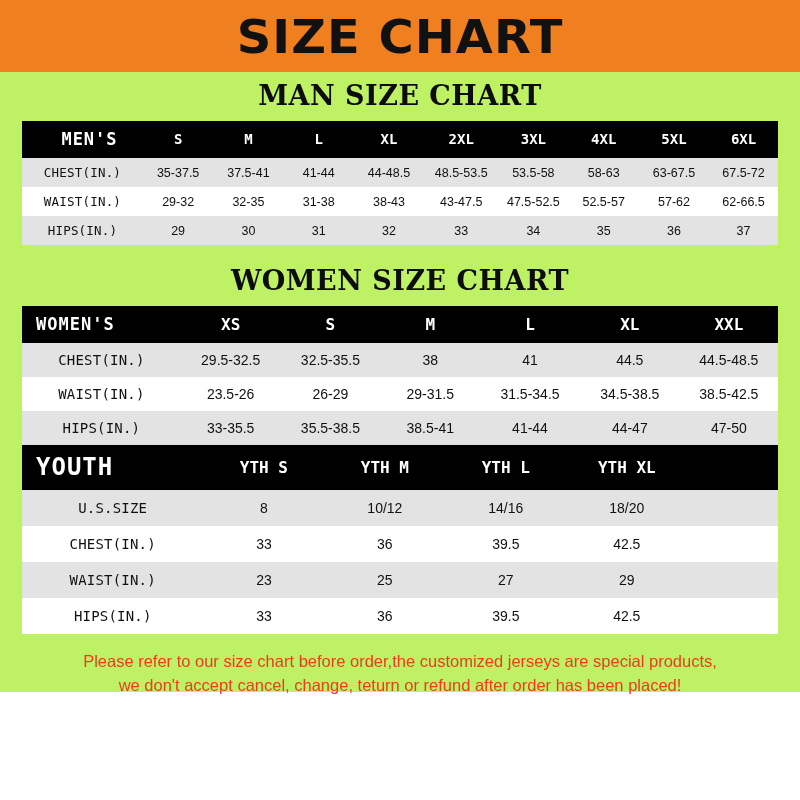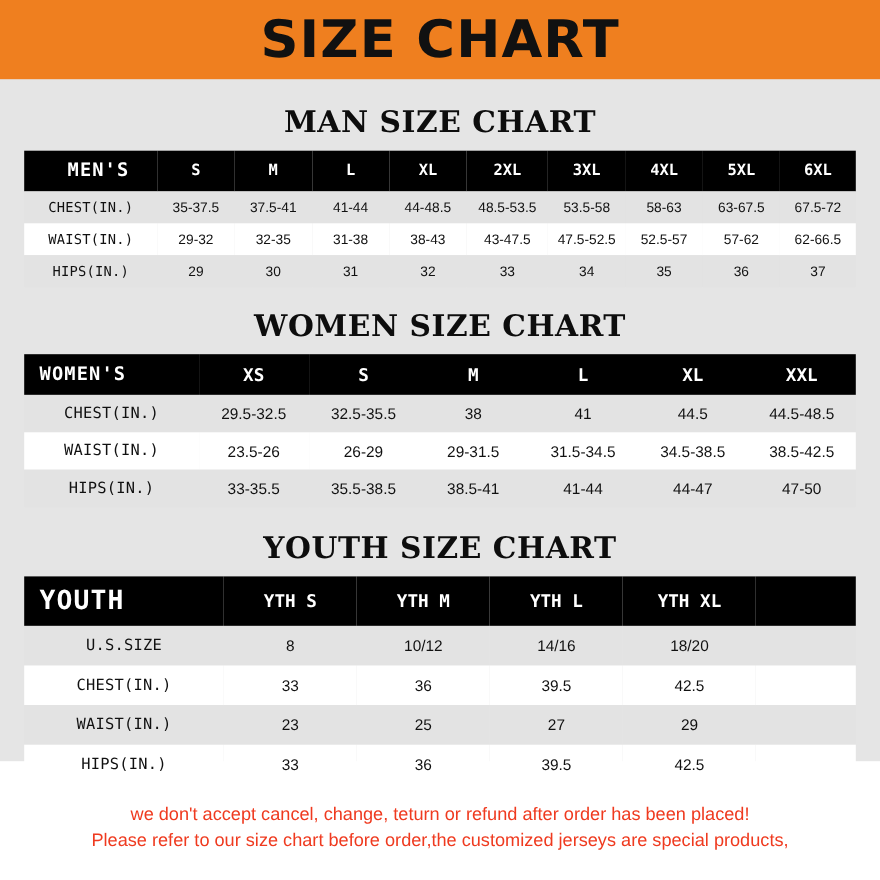--- a/index.html
+++ b/index.html
@@ -10,21 +10,21 @@
     width: 800px;
     height: 800px;
     background: #ffffff;
     font-family: "Liberation Sans", sans-serif;
     overflow: hidden;
   }
   .page {
     position: relative;
     width: 800px;
     height: 692px;
-    background: #e5e5e5;
+    background: #bef264;
     box-sizing: border-box;
   }
   
   .banner {
     position: relative;
     height: 72px;
     background: #ef7f1f;
     display: flex;
     align-items: center;
     justify-content: center;
@@ -43,21 +43,21 @@
     box-sizing: border-box;
   }
   .section-title {
     text-align: center;
     font-family: "DejaVu Serif", serif;
     font-weight: 700;
     font-size: 27px;
     color: #0d0d0d;
     letter-spacing: 0.5px;
   }
-  .t-man { margin-top: 24px; margin-bottom: 10px; }
+  .t-man { margin-top: 8px; margin-bottom: 10px; }
   .t-women { margin-top: 20px; margin-bottom: 10px; }
   .t-youth { margin-top: 22px; margin-bottom: 10px; }
 
   table.chart {
     width: 100%;
     border-collapse: collapse;
     table-layout: fixed;
   }
   table.chart th, table.chart td {
     text-align: center;
@@ -242,21 +242,20 @@
           <td>33-35.5</td>
           <td>35.5-38.5</td>
           <td>38.5-41</td>
           <td>41-44</td>
           <td>44-47</td>
           <td>47-50</td>
         </tr>
       </tbody>
     </table>
 
-    <div class="section-title t-youth">YOUTH SIZE CHART</div>
     <table class="chart" id="youth-table">
       <colgroup>
         <col style="width:24%">
         <col style="width:16%">
           <col style="width:16%">
           <col style="width:16%">
           <col style="width:16%">
         <col style="width:12%">
       </colgroup>
       <thead>
@@ -299,18 +298,18 @@
           <td>33</td>
           <td>36</td>
           <td>39.5</td>
           <td>42.5</td>
           <td></td>
         </tr>
       </tbody>
     </table>
 
     <div class="footer-note">
+      <div>Please refer to our size chart before order,the customized jerseys are special products,</div>
       <div>we don't accept cancel, change, teturn or refund after order has been placed!</div>
-      <div>Please refer to our size chart before order,the customized jerseys are special products,</div>
     </div>
 
   </div>
 </div>
 
 </body></html>

